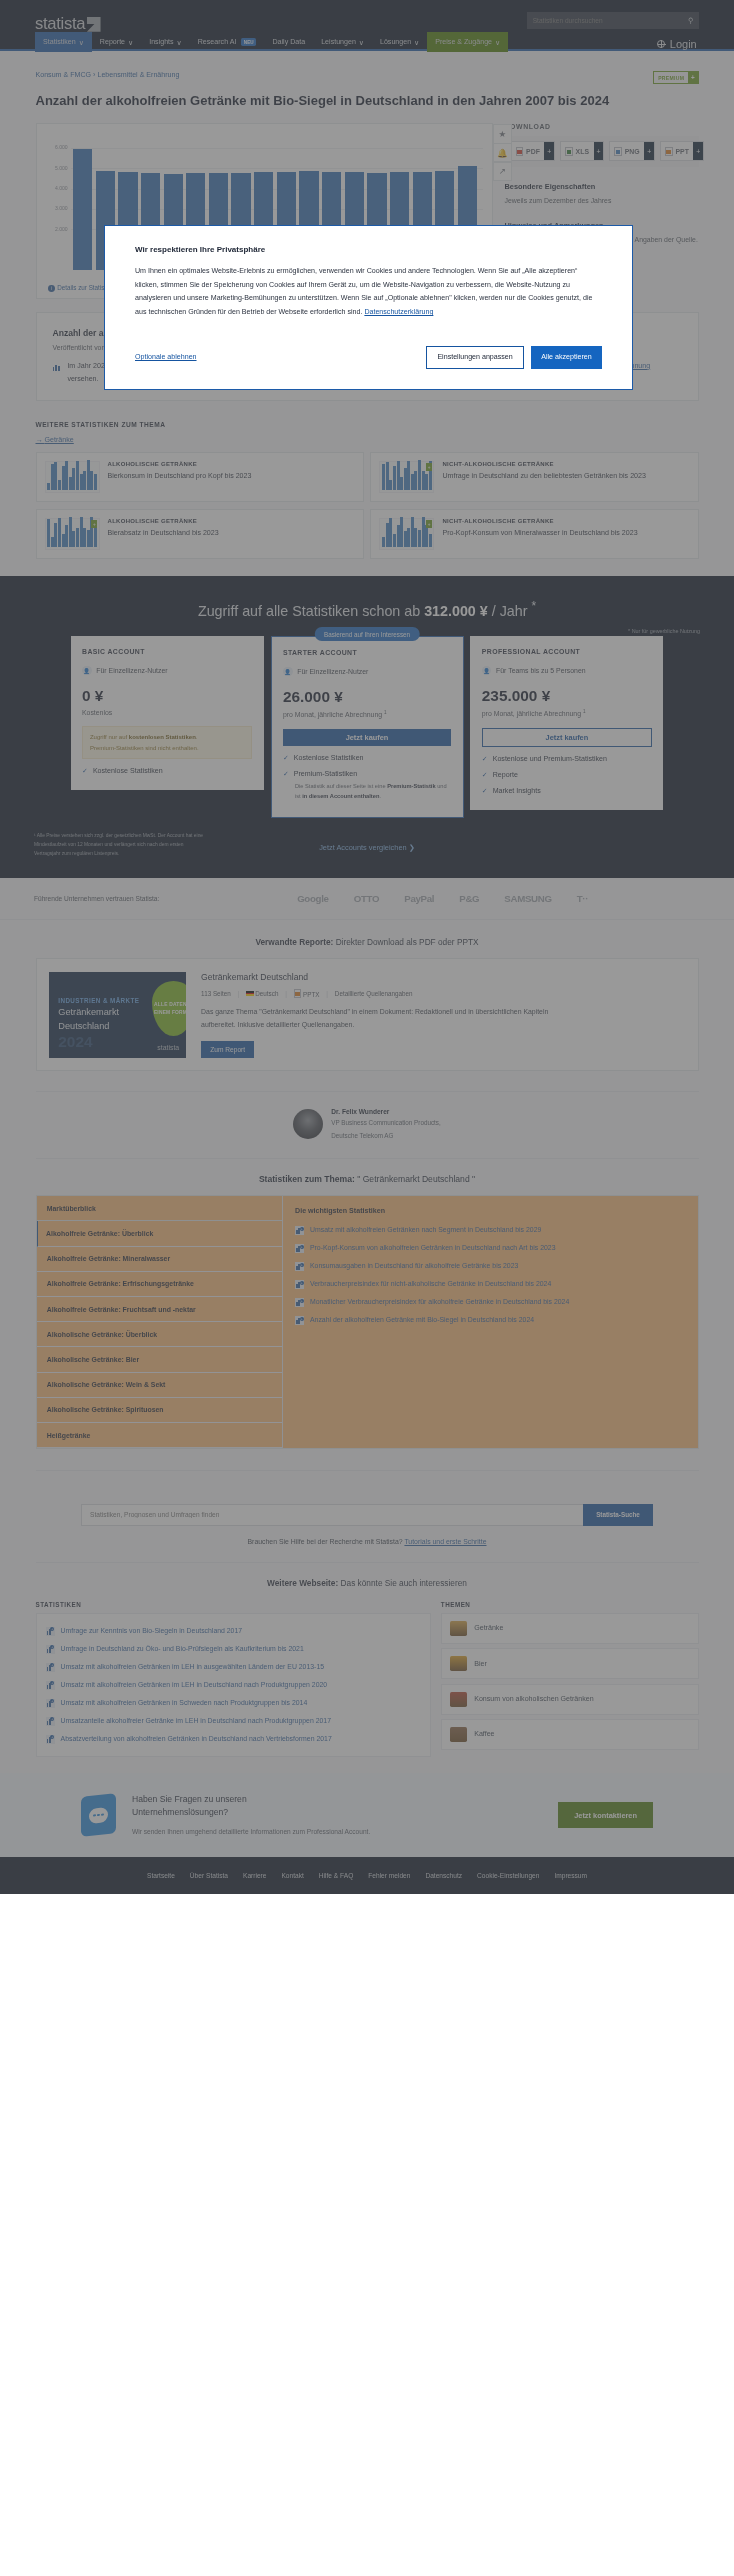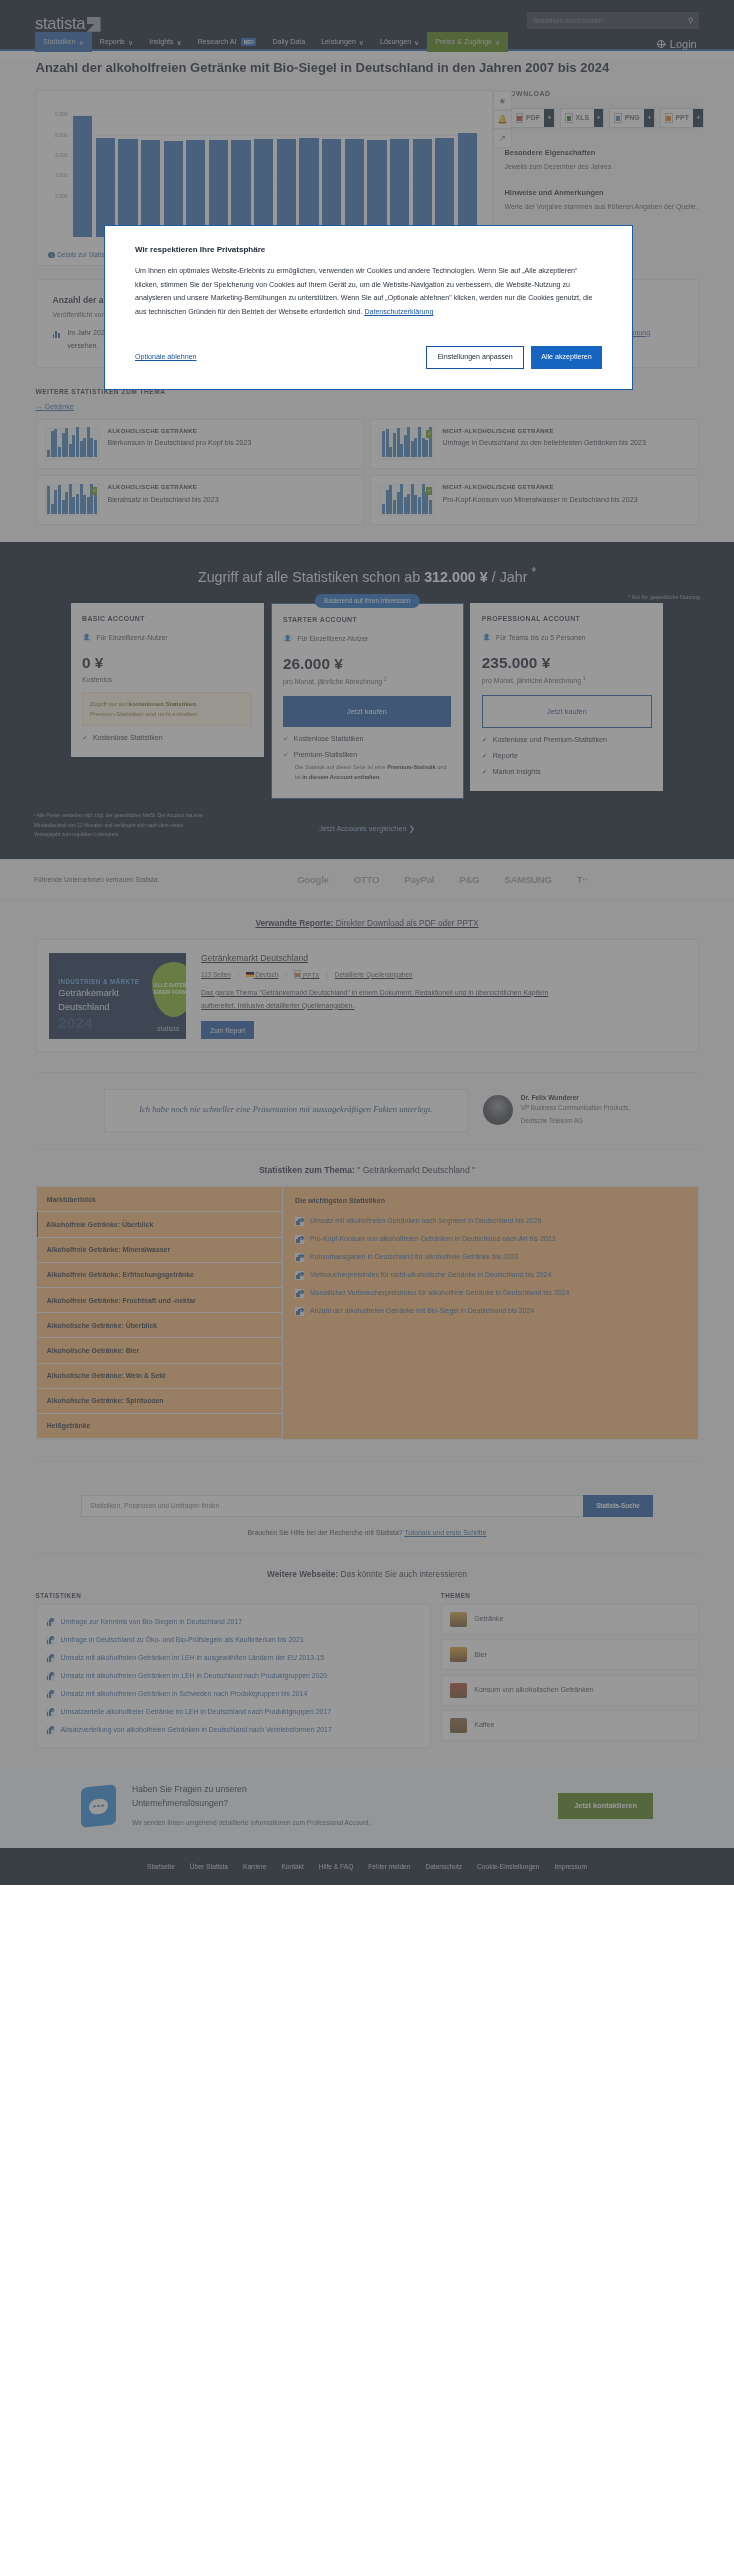--- a/index.html
+++ b/index.html
@@ -132,38 +132,38 @@
     background:#1565c0; color:#fff; font-size:6.3px; padding:3.4px 9.2px; border-radius:8px; white-space:nowrap;
   }
   .plan-name { font-size:6.9px; font-weight:bold; letter-spacing:0.4px; color:#2a3140; }
   .plan-for { display:flex; align-items:center; gap:4.6px; font-size:6.9px; color:#3b424e; margin-top:10.3px;}
   .plan-usr { width:9.7px;height:9.7px;border-radius:50%;background:#e7eef7; display:flex;align-items:center;justify-content:center; color:#2c5f9e; font-size:5.7px;}
   .plan-price { font-size:15.4px; font-weight:bold; margin-top:11.4px; color:#11182a;}
   .plan-sub { font-size:6.9px; color:#4e545e; margin-top:4.6px; }
   .plan-sub sup { font-size:4.6px; }
   .plan-warn { background:#fdf6e3; border:0.6px solid #f3e7c4; padding:5.7px 6.9px; font-size:6px; color:#8a7427; line-height:1.7; margin-top:9.2px;}
   .plan-warn b { color:#6f5c17; }
-  .btn-buy { display:block; text-align:center; background:#1554a0; color:#fff; font-size:7.4px; padding:11px 0; margin-top:10.3px; cursor:pointer;}
+  .btn-buy { display:block; text-align:center; background:#1554a0; color:#fff; font-size:7.4px; padding:4px 0; margin-top:10.3px; cursor:pointer;font-weight:bold;}
   .btn-buy.outline { background:#fff; color:#1554a0; border:0.6px solid #1554a0; }
   .feat { display:flex; gap:5.1px; font-size:7.1px; color:#1c2434; margin-top:8px; align-items:flex-start;}
   .feat .ck { color:#1554a0; font-size:6.9px; }
   .feat-note { font-size:5.7px; color:#565c66; line-height:1.75; margin-top:4px; margin-left:12px;}
   .feat-note b { color:#2a3140; }
   .price-foot { display:flex; justify-content:space-between; align-items:flex-start; margin-top:12.6px; }
   .price-fineprint { font-size:4.9px; color:#9aa0aa; line-height:1.9; width:172px;}
   .compare-link { color:#7fb2e8; font-size:7.4px; text-align:center; flex:1; margin-top:12.6px;}
 
   
   .trust { background:#f7f8fa; padding:15px 34px; display:flex; align-items:center; gap:26px; border-bottom:0.6px solid #e8eaee;}
   .trust-lbl { font-size:6.6px; color:#4e545e; }
   .trust-logos { display:flex; gap:25px; align-items:center; color:#9ba1a9; flex:1; justify-content:center;}
   .tl { font-size:9.7px; font-weight:bold; letter-spacing:-0.3px; }
 
   
-  .reports { padding:17px 0 19.4px 0;text-decoration:underline; }
+  .reports { padding:17px 0 19.4px 0; }
   .reports h3 { text-align:center; font-size:8.3px; color:#2a3140; font-weight:normal; }
   .reports h3 b { font-weight:bold; }
   .report-card { display:flex; gap:15px; background:#fff; border:0.6px solid #e3e6ea; margin-top:11.4px; padding:12.6px; }
   .report-cover { width:137px; height:86px; background:#0f2745; position:relative; overflow:hidden; flex:0 0 137px;}
   .rc-cat { position:absolute; left:9.2px; top:25px; color:#63a4e8; font-size:6.3px; font-weight:bold; letter-spacing:0.4px;}
   .rc-t1 { position:absolute; left:9.2px; top:35px; color:#e8ecf1; font-size:9.2px;}
   .rc-t2 { position:absolute; left:9.2px; top:49px; color:#e8ecf1; font-size:9.2px;}
   .rc-year { position:absolute; left:9.2px; bottom:6.9px; color:#24456e; font-size:15.4px; font-weight:bold;}
   .rc-logo { position:absolute; right:6.9px; bottom:6.9px; color:#b9bfc7; font-size:6.9px;}
   .rc-leaf {
@@ -307,20 +307,31 @@
     <span class="globe"></span>
     <span>Login</span>
   </div>
 </div>
 <div class="header-rule"></div>
 
 <div class="page">
 <div class="wrap">
 
   
+  <div class="crumbrow">
+    <div class="crumb">
+      <span>Konsum &amp; FMCG</span>
+      <span>›</span>
+      <span>Lebensmittel &amp; Ernährung</span>
+    </div>
+    <div class="premium-badge">
+      <span class="lbl">PREMIUM</span>
+      <span class="plus">+</span>
+    </div>
+  </div>
   <h1 class="page-title">Anzahl der alkoholfreien Getränke mit Bio-Siegel in Deutschland in den Jahren 2007 bis 2024</h1>
 
   
   <div class="chart-row">
     <div class="chart-card">
       <div class="chart-area" id="plot">
             <div class="gridline" style="top: 10px;"></div>
             <div class="ylab" style="top: 6.7px;">6.000</div>
             <div class="gridline" style="top: 30px;"></div>
             <div class="ylab" style="top: 27px;">5.000</div>
@@ -624,23 +635,20 @@
           <span class="sep">|</span>
           <span>Detaillierte Quellenangaben</span>
         </div>
         <div class="rb-p">Das ganze Thema "Getränkemarkt Deutschland" in einem Dokument: Redaktionell und in übersichtlichen Kapiteln aufbereitet. Inklusive detaillierter Quellenangaben.</div>
         <div class="btn-report">Zum Report</div>
       </div>
     </div>
   </div>
 
   <div class="quote-sec">
-    <div class="quote-box">
-      <p>Ich habe noch nie schneller eine Präsentation mit aussagekräftigen Fakten unterlegt.</p>
-    </div>
     <div class="quote-person">
       <div class="avatar"></div>
       <div>
         <div class="qp-name">Dr. Felix Wunderer</div>
         <div class="qp-role">VP Business Communication Products,</div>
         <div class="qp-role">Deutsche Telekom AG</div>
       </div>
     </div>
   </div>
 

